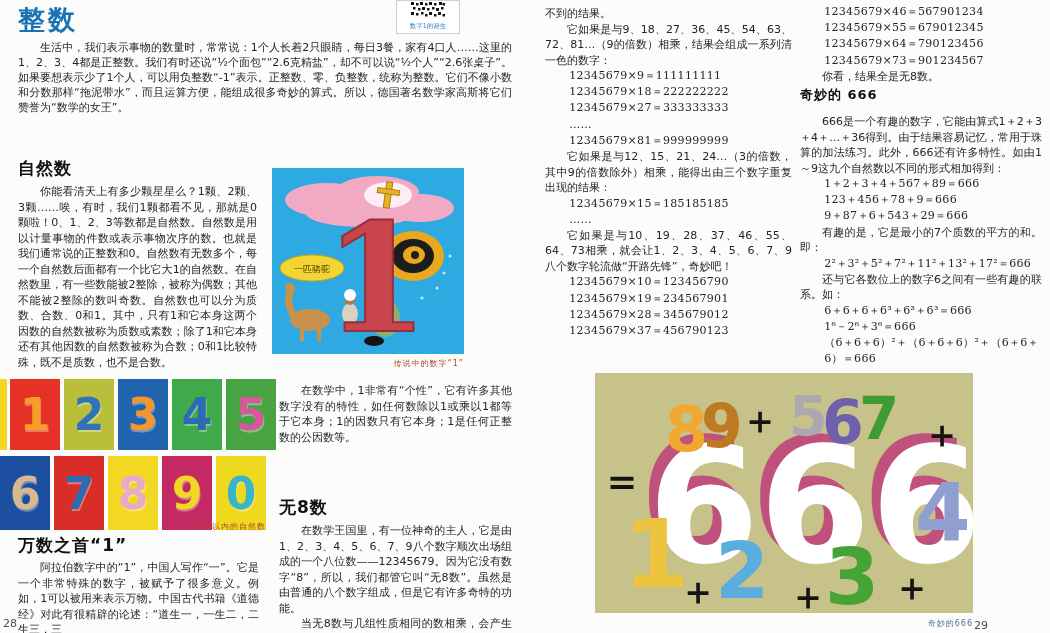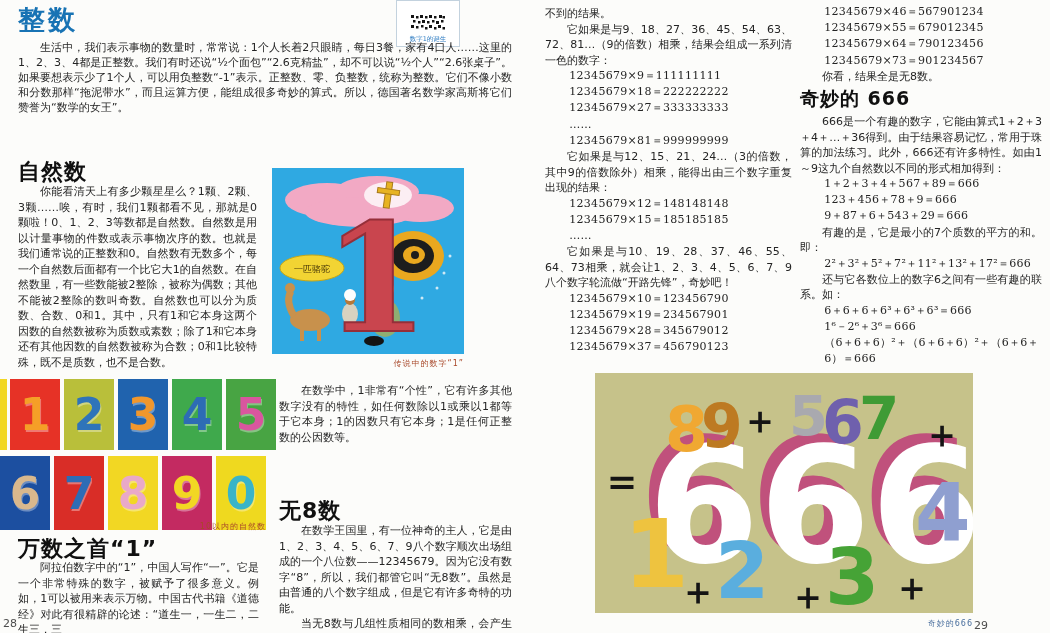--- a/index.html
+++ b/index.html
@@ -4,26 +4,26 @@
 <style>
   *{margin:0;padding:0;box-sizing:border-box}
   html,body{width:1050px;height:633px}
   body{position:relative;background:#fcfcfa;font-family:"DejaVu Sans","Liberation Sans",sans-serif;color:#242424;overflow:hidden}
   .abs{position:absolute}
   .page-title{font-size:27px;font-weight:bold;color:#1873b4;letter-spacing:3px}
   .intro{font-size:11px;line-height:15px;text-align:justify;text-indent:2em}
   .col{font-size:11px;line-height:15.5px;text-align:justify}
   .ln.pi{text-indent:2em}
   .ln.f{font-family:"DejaVu Serif","Liberation Serif",serif;padding-left:2.2em;letter-spacing:.3px;line-height:16.2px;text-align:left}
-  .h2{font-size:22px;font-weight:bold;color:#101010;letter-spacing:1px}
-  .h2.big{font-size:19px}
+  .h2{font-size:17px;font-weight:bold;color:#101010;letter-spacing:1px}
+  .h2.big{font-size:13px}
   .caption{font-size:8px;text-align:right;letter-spacing:1px}
   .cap-red{color:#a8482a}
   .cap-blue{color:#4a6f9e}
-  .qr-box{border:1px solid #c3d2de;background:#fff;text-align:center;padding:14px 3px 2px}
+  .qr-box{border:1px solid #c3d2de;background:#fff;text-align:center;padding:1px 3px 2px}
   .qr-caption{font-size:6.5px;color:#2e7cc2;white-space:nowrap}
   .cards-row{display:flex;gap:4px}
   .card{width:50px;display:flex;align-items:center;justify-content:center;font-weight:bold;font-size:44px;text-shadow:1px 2px 0 rgba(255,255,255,.35)}
   .row1 .card{height:71px}
   .row2 .card{height:74px}
   .pagenum{font-size:11px;color:#4c4c4c}
 </style>
 </head>
 <body>
 
@@ -152,21 +152,20 @@
 
 <div class="abs col" style="left:545px;top:6px;width:247px">
     <div class="ln p">不到的结果。</div>
     <div class="ln pi">它如果是与9、18、27、36、45、54、63、72、81…（9的倍数）相乘，结果会组成一系列清一色的数字：</div>
     <div class="ln f">12345679×9＝111111111</div>
     <div class="ln f">12345679×18＝222222222</div>
     <div class="ln f">12345679×27＝333333333</div>
     <div class="ln f">……</div>
     <div class="ln f">12345679×81＝999999999</div>
     <div class="ln pi">它如果是与12、15、21、24…（3的倍数，其中9的倍数除外）相乘，能得出由三个数字重复出现的结果：</div>
-    <div class="ln f">12345679×12＝148148148</div>
     <div class="ln f">12345679×15＝185185185</div>
     <div class="ln f">……</div>
     <div class="ln pi">它如果是与10、19、28、37、46、55、64、73相乘，就会让1、2、3、4、5、6、7、9八个数字轮流做“开路先锋”，奇妙吧！</div>
     <div class="ln f">12345679×10＝123456790</div>
     <div class="ln f">12345679×19＝234567901</div>
     <div class="ln f">12345679×28＝345679012</div>
     <div class="ln f">12345679×37＝456790123</div>
   </div>
 
 <div class="abs col" style="left:800px;top:4px;width:242px">

